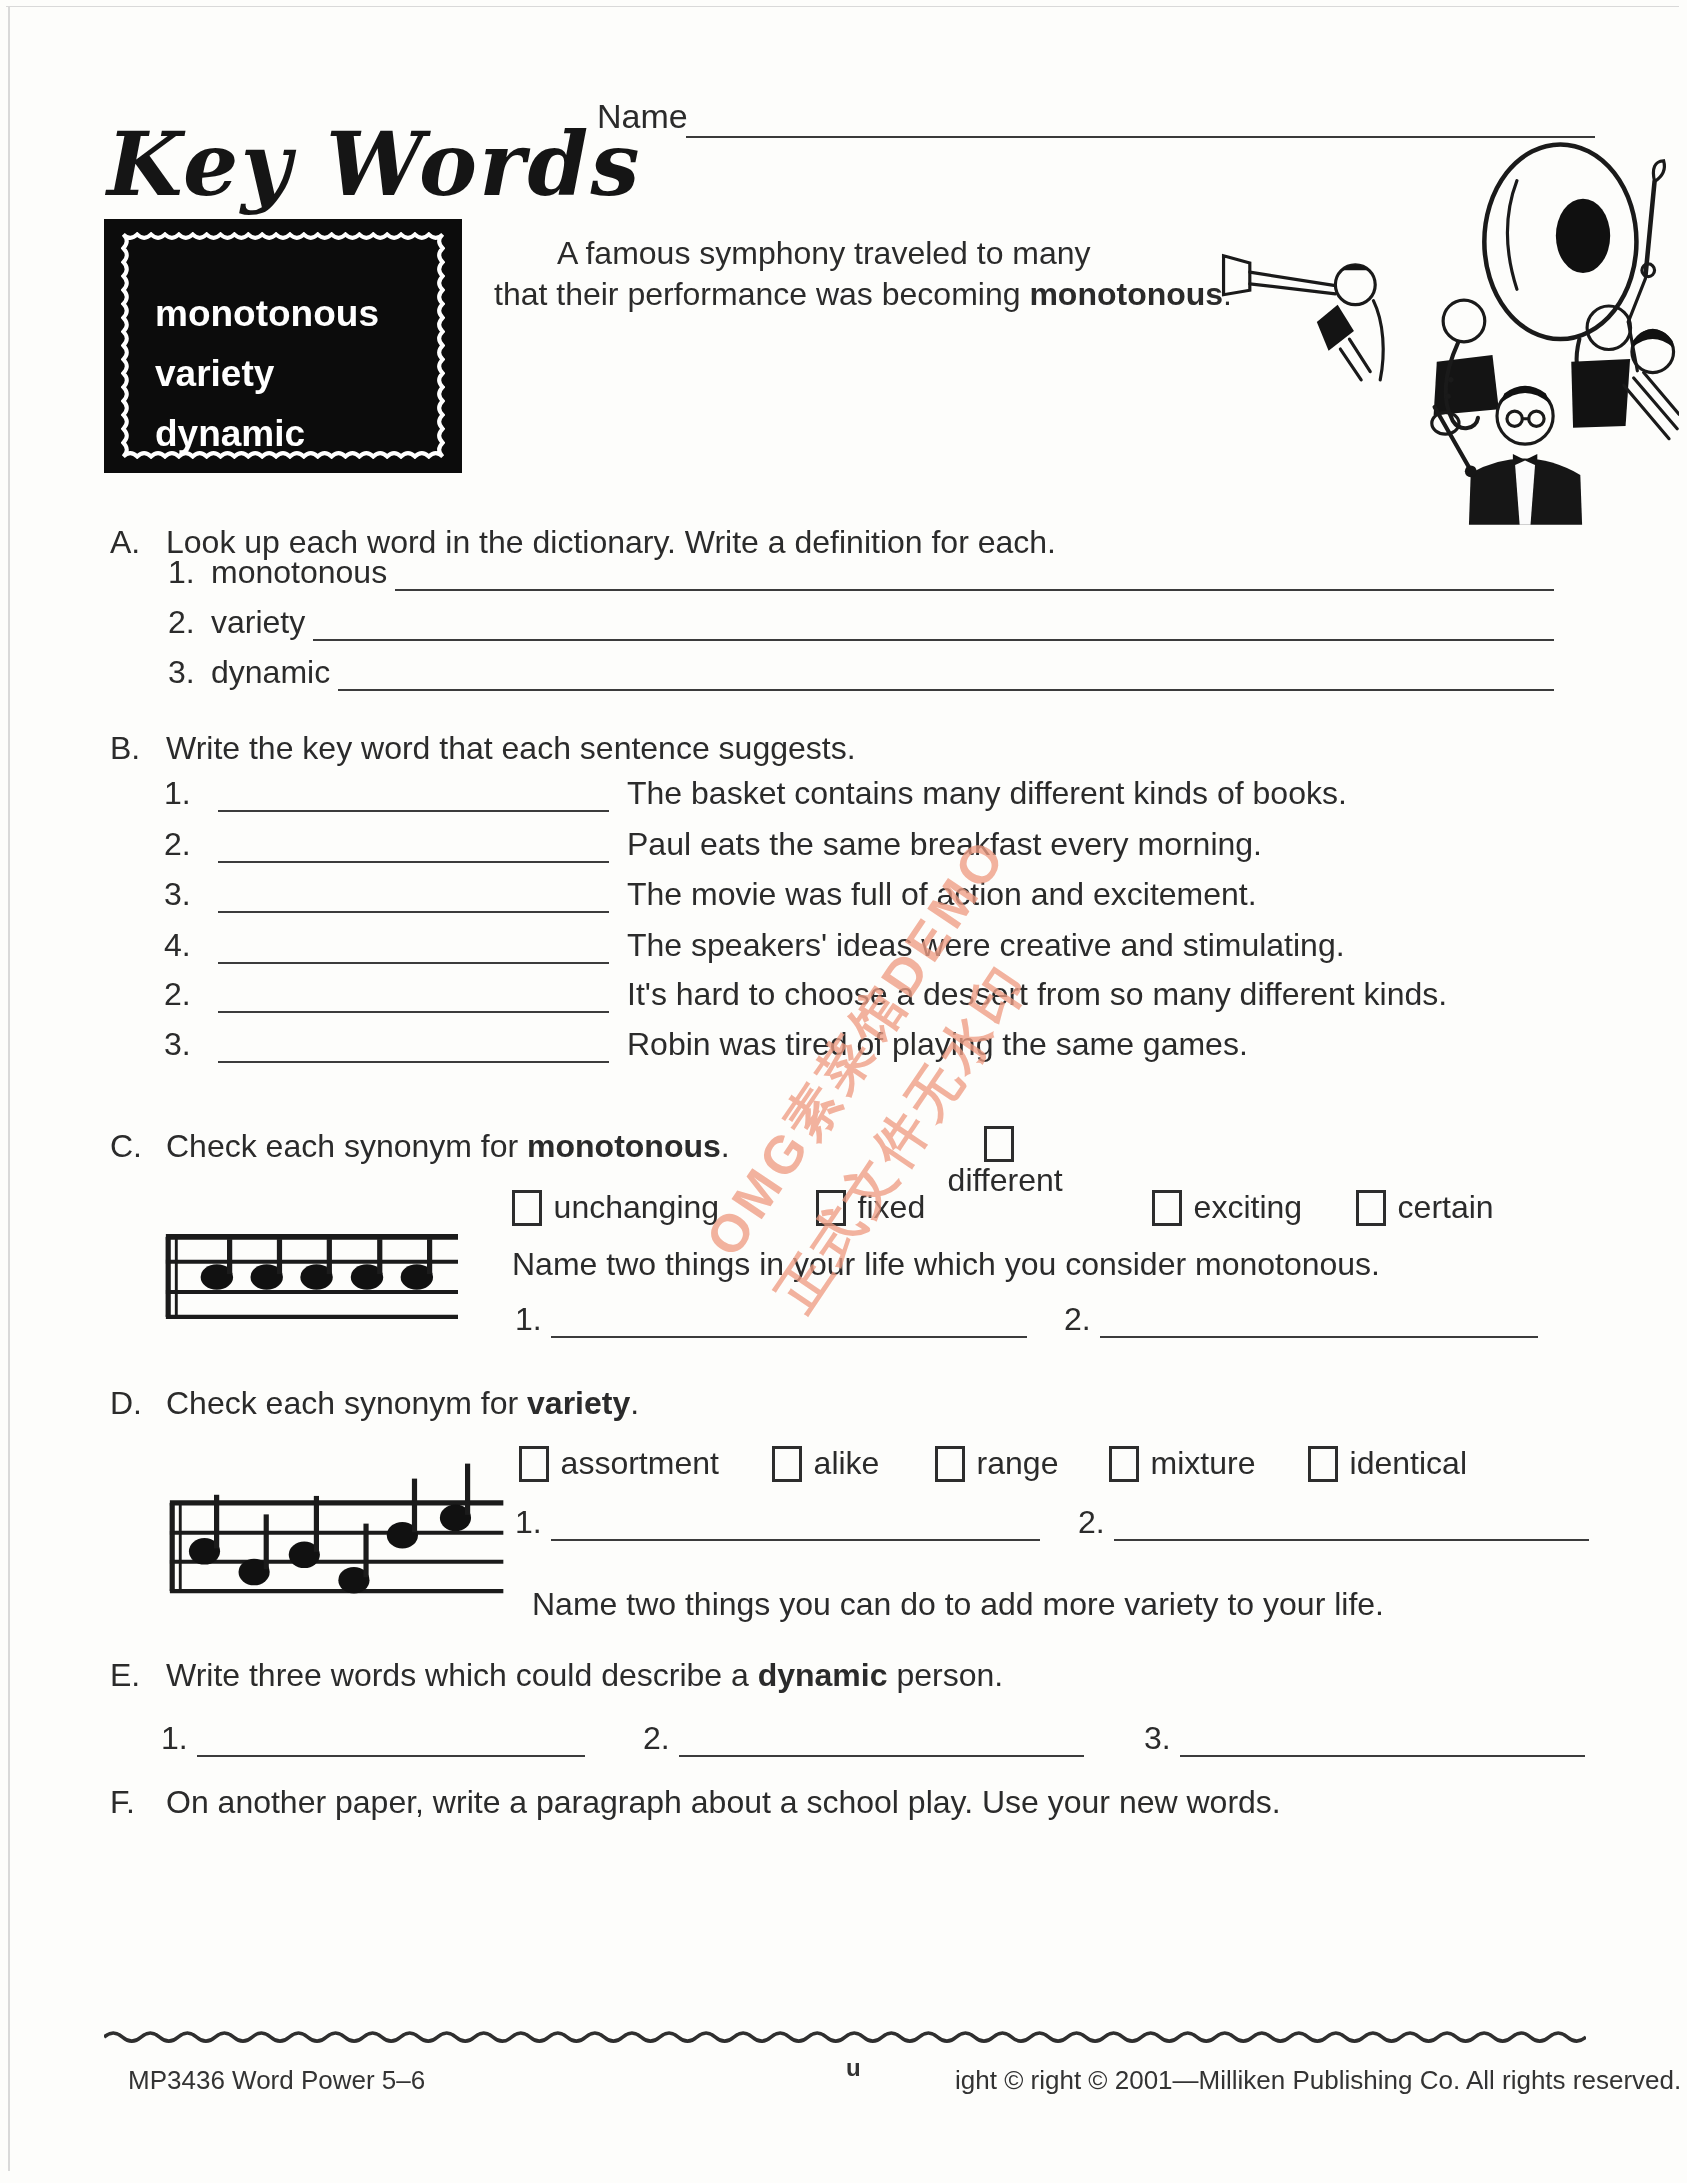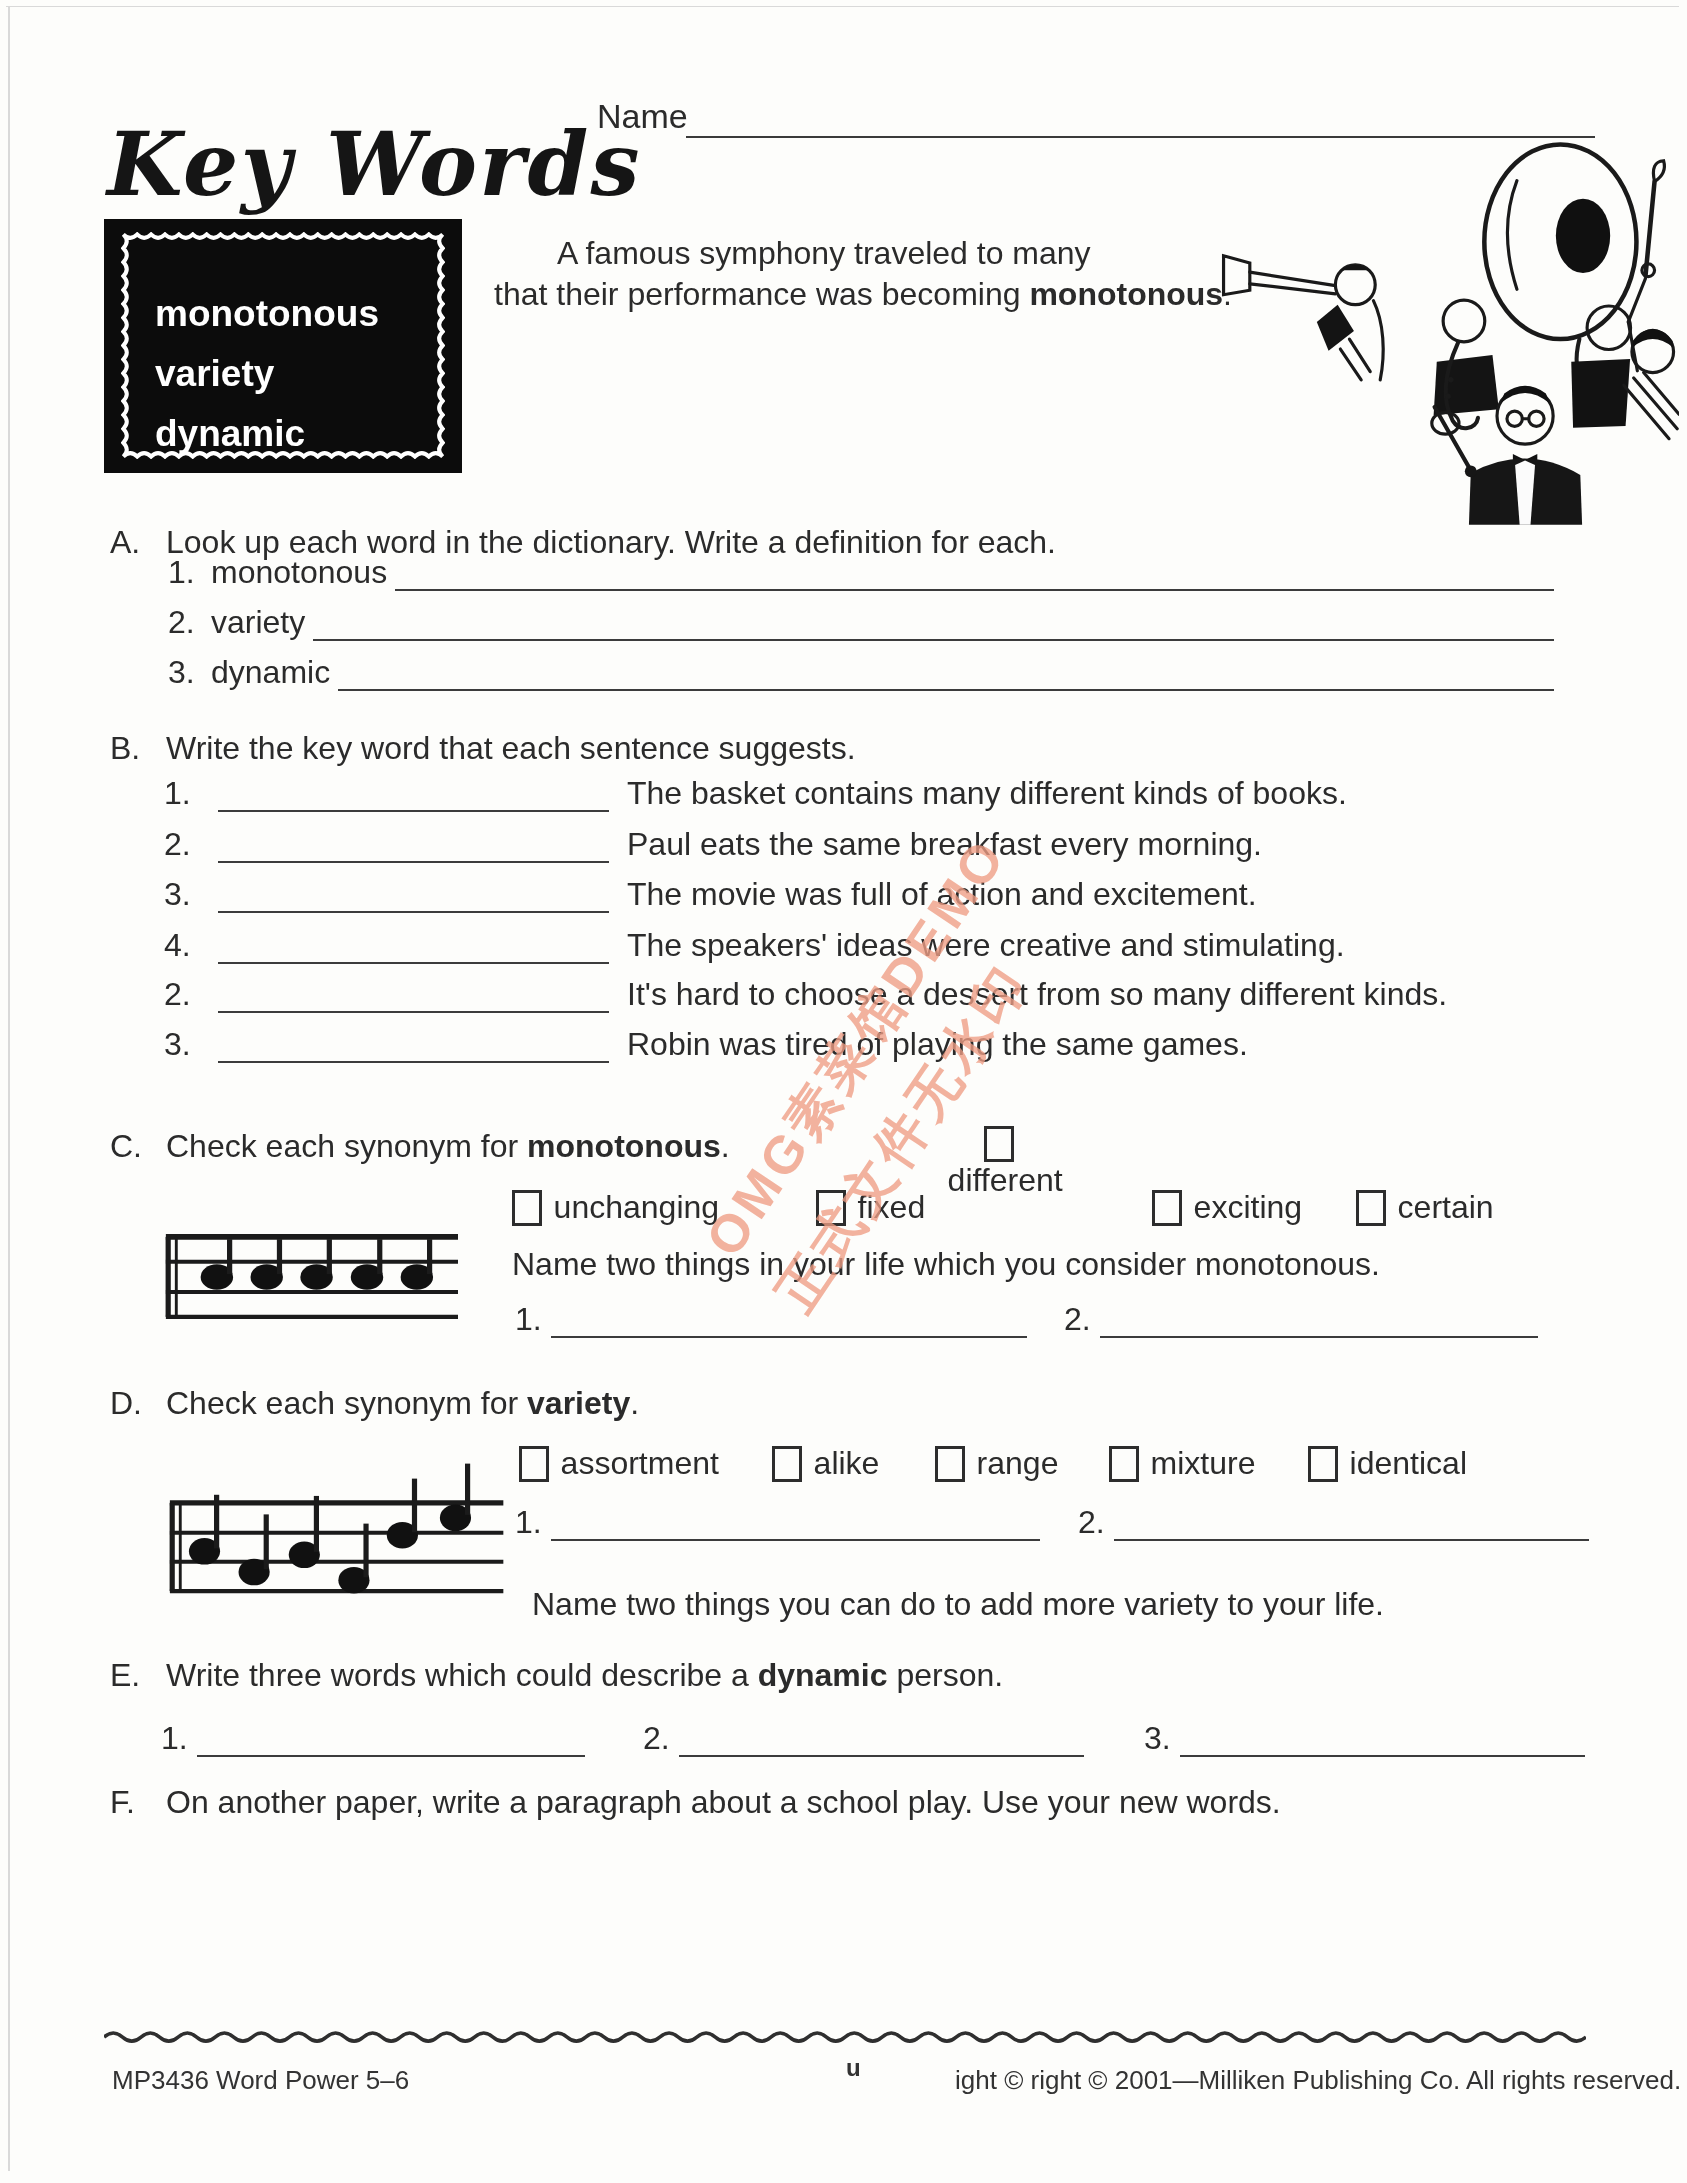--- a/index.html
+++ b/index.html
@@ -322,18 +322,18 @@
     <span class="slett">F.</span>
     <span><span>On another paper, write a paragraph about a school play. Use your new words.</span></span>
   </div>
 
   <div class="abs wm" style="left: 628px; top: 1042px; width: 417px; text-align: center; color: rgb(239, 158, 133);">OMG素菜馆DEMO</div>
   <div class="abs wm" style="left: 709px; top: 1116px; width: 370px; text-align: center; color: rgb(239, 158, 133);">正式文件无水印</div>
 
   <svg class="abs" style="left:104px;top:2029px;" width="1482" height="19.7" viewBox="0 0 2560 34">
     <path fill="none" stroke="#2f2f2f" stroke-width="6" d="M0,14 Q16,0 32,14 Q48,28 64,14 Q80,0 96,14 Q112,28 128,14 Q144,0 160,14 Q176,28 192,14 Q208,0 224,14 Q240,28 256,14 Q272,0 288,14 Q304,28 320,14 Q336,0 352,14 Q368,28 384,14 Q400,0 416,14 Q432,28 448,14 Q464,0 480,14 Q496,28 512,14 Q528,0 544,14 Q560,28 576,14 Q592,0 608,14 Q624,28 640,14 Q656,0 672,14 Q688,28 704,14 Q720,0 736,14 Q752,28 768,14 Q784,0 800,14 Q816,28 832,14 Q848,0 864,14 Q880,28 896,14 Q912,0 928,14 Q944,28 960,14 Q976,0 992,14 Q1008,28 1024,14 Q1040,0 1056,14 Q1072,28 1088,14 Q1104,0 1120,14 Q1136,28 1152,14 Q1168,0 1184,14 Q1200,28 1216,14 Q1232,0 1248,14 Q1264,28 1280,14 Q1296,0 1312,14 Q1328,28 1344,14 Q1360,0 1376,14 Q1392,28 1408,14 Q1424,0 1440,14 Q1456,28 1472,14 Q1488,0 1504,14 Q1520,28 1536,14 Q1552,0 1568,14 Q1584,28 1600,14 Q1616,0 1632,14 Q1648,28 1664,14 Q1680,0 1696,14 Q1712,28 1728,14 Q1744,0 1760,14 Q1776,28 1792,14 Q1808,0 1824,14 Q1840,28 1856,14 Q1872,0 1888,14 Q1904,28 1920,14 Q1936,0 1952,14 Q1968,28 1984,14 Q2000,0 2016,14 Q2032,28 2048,14 Q2064,0 2080,14 Q2096,28 2112,14 Q2128,0 2144,14 Q2160,28 2176,14 Q2192,0 2208,14 Q2224,28 2240,14 Q2256,0 2272,14 Q2288,28 2304,14 Q2320,0 2336,14 Q2352,28 2368,14 Q2384,0 2400,14 Q2416,28 2432,14 Q2448,0 2464,14 Q2480,28 2496,14 Q2512,0 2528,14 Q2544,28 2560,14"></path>
   </svg>
-  <div class="abs foot" style="left:112px;top:2065px;">MP3436 Word Power 5–6</div>
+  <div class="abs foot" style="left:128px;top:2065px;">MP3436 Word Power 5–6</div>
   <div class="abs foot" style="left:846px;top:2054px;font-size:24px;font-weight:bold;">u</div>
   <div class="abs foot" style="left:955px;top:2065px;width:648px;text-align:right;">ight © right © 2001—Milliken Publishing Co. All rights reserved.</div>
 
 </div>
 
 
 </body></html>

